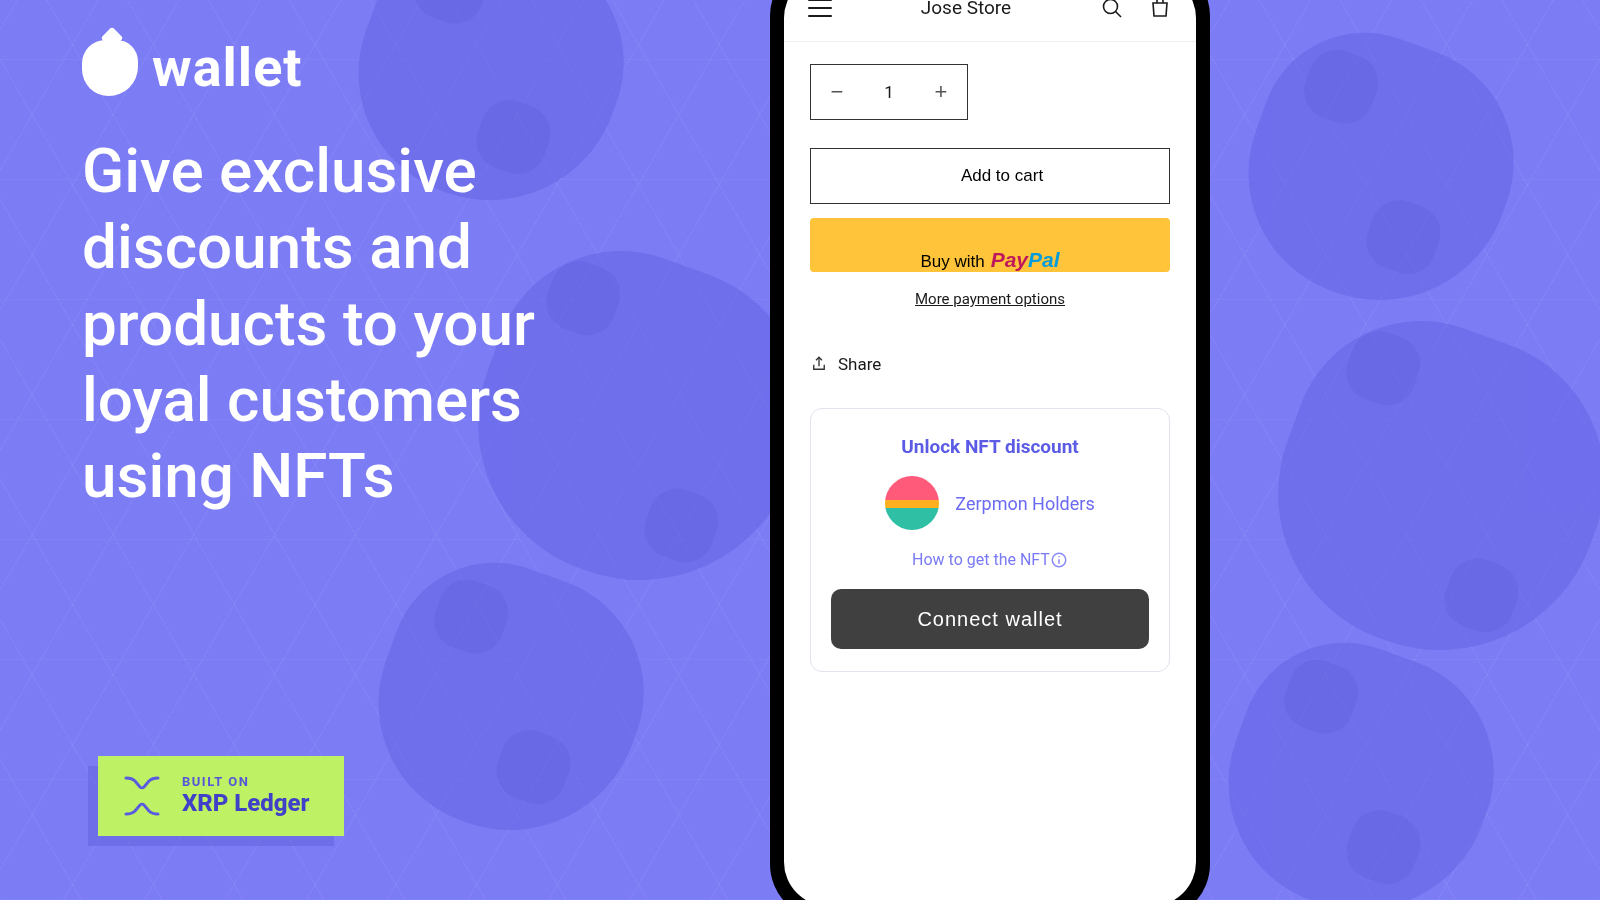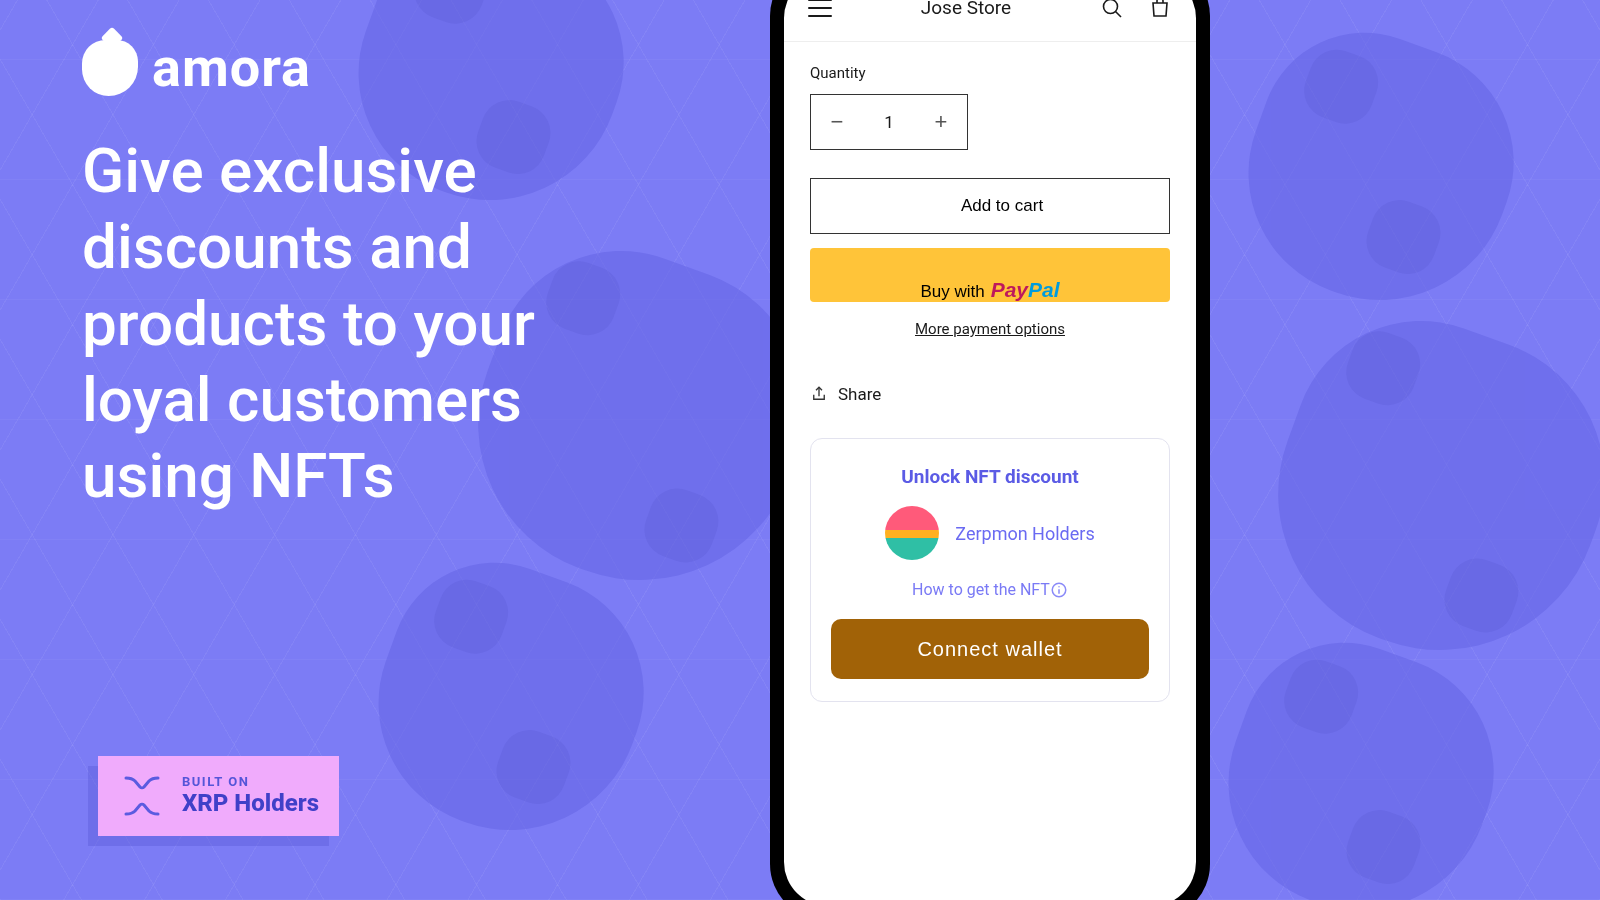--- a/index.html
+++ b/index.html
@@ -71,22 +71,22 @@
   }
   .headline{
     font-size:62px;
     line-height:1.23;
     font-weight:500;
   }
 
   .badge {
     position:absolute;
     left:98px; bottom:64px;
-    background:#f0abfc;
-    padding:18px 20px 18px 22px;
+    background:#bef264;
+    padding:18px 34px 18px 22px;
     display:flex; align-items:center; gap:18px;
     box-shadow: -10px 10px 0 rgba(90,90,216,.4);
   }
   .badge-icon{
     width:44px;height:44px;
     color:#5b5be0;
     display:flex;align-items:center;justify-content:center;
     font-size:32px;font-weight:400;
   }
   .badge-icon svg{width:44px;height:44px;}
@@ -176,55 +176,55 @@
   }
   .holder .av{
     width:54px;height:54px;border-radius:50%;
     background: linear-gradient(180deg,#ff5a7a 0 45%, #ffb020 45% 60%, #2fbfa5 60% 100%);
   }
   .holder .name{ color:#6a6af2; font-size:18px;}
   .howto{ color:#7a7af5; font-size:16px; display:inline-flex;align-items:center;margin-bottom:20px; cursor:pointer;}
   .howto svg{width:18px;height:18px;stroke:#8a8af8;fill:none;stroke-width:2;}
   .connect{
     width:100%; height:60px;
-    background:#a16207; color:#fff;
+    background:#404040; color:#fff;
     border:none; border-radius:10px;
     font-size:20px; letter-spacing:1px; cursor:pointer;
   }
 </style>
 </head>
 <body>
 
 <div class="bg">
   <div class="hexgrid"></div>
   <div class="berry b1"></div>
   <div class="berry b2"></div>
   <div class="berry b3"></div>
   <div class="berry b4"></div>
   <div class="berry b5"></div>
   <div class="berry b6"></div>
 </div>
 
 <div class="left">
   <div class="brand">
     <div class="brand-icon"></div>
-    <div class="brand-name">amora</div>
+    <div class="brand-name">wallet</div>
   </div>
   <div class="headline">Give exclusive discounts and products to your loyal customers using NFTs</div>
 </div>
 
 <div class="badge">
   <div class="badge-icon">
     <svg viewBox="0 0 44 44">
         <path d="M6 4 C6 4 12 4 15 7 L20 13 C21 14 23 14 24 13 L29 7 C32 4 38 4 38 4 M6 40 C6 40 12 40 15 37 L20 31 C21 30 23 30 24 31 L29 37 C32 40 38 40 38 40" fill="none" stroke="#5b5be0" stroke-width="3" stroke-linecap="round"></path>
       </svg>
   </div>
   <div class="badge-text">
     <div class="badge-small">BUILT ON</div>
-    <div class="badge-big">XRP Holders</div>
+    <div class="badge-big">XRP Ledger</div>
   </div>
 </div>
 
 <div class="phone">
   <div class="screen">
 
     <div class="topbar">
       <div class="ham">
           <span></span>
           <span></span>
@@ -237,21 +237,20 @@
             <line x1="21" y1="21" x2="15.5" y2="15.5"></line>
           </svg>
         <svg viewBox="0 0 24 24">
             <path d="M5 7h14l-1 13H6z"></path>
             <path d="M9 7V5a3 3 0 0 1 6 0v2"></path>
           </svg>
       </div>
     </div>
 
     <div class="content">
-      <div class="qlabel">Quantity</div>
       <div class="qty">
         <button>−</button>
         <div class="val">1</div>
         <button>+</button>
       </div>
 
       <button class="addcart">Add to cart</button>
 
       <button class="paypal">
         <span>Buy with </span>

